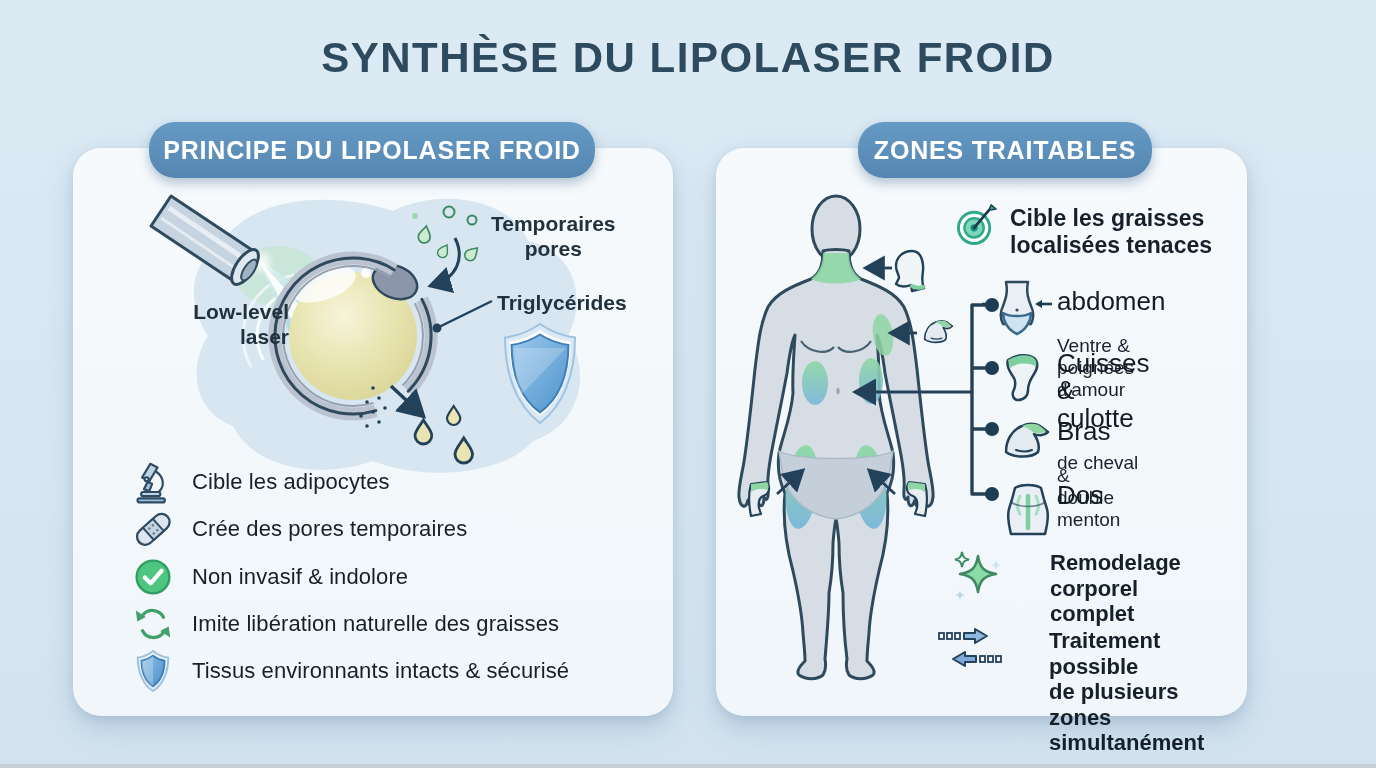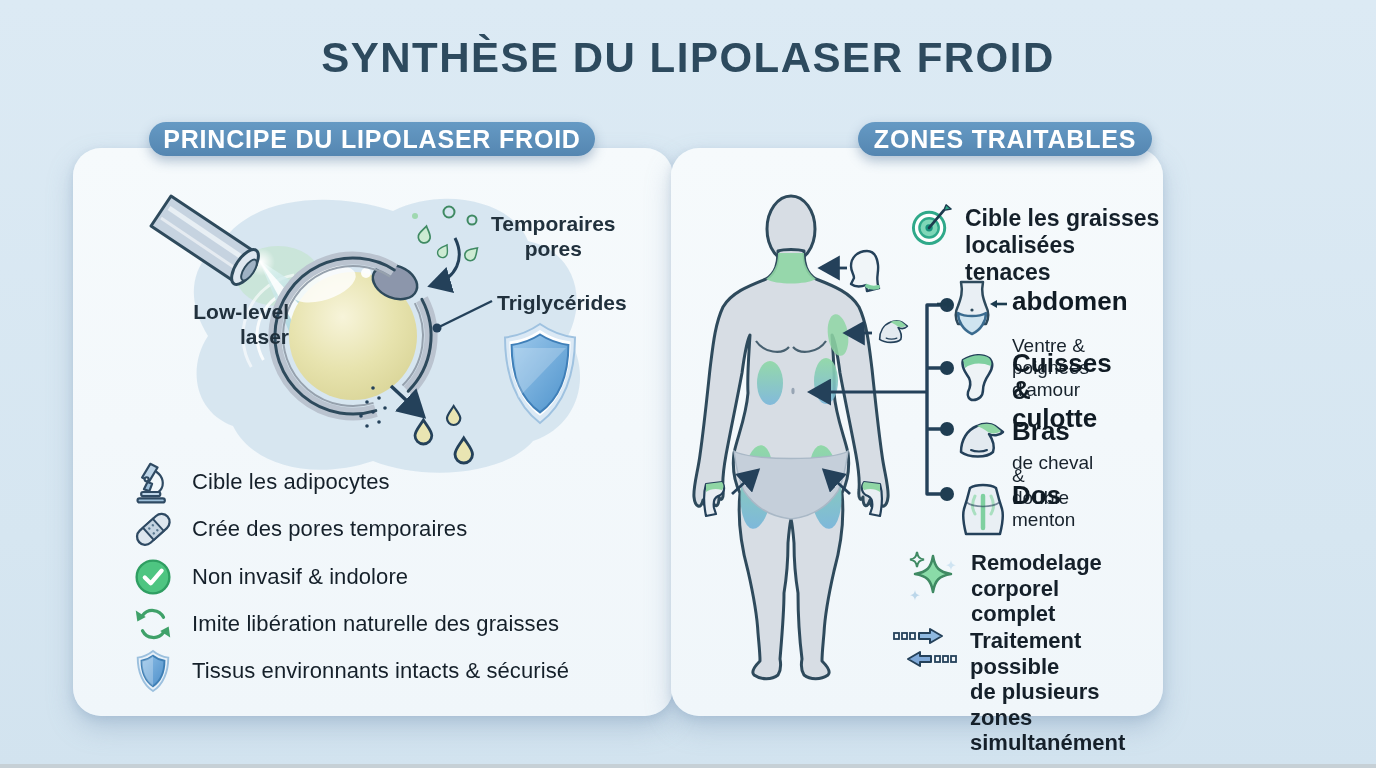--- a/index.html
+++ b/index.html
@@ -15,23 +15,23 @@
     text-align:center; font-size:42px; font-weight:800;
     letter-spacing:1.5px; color:#2d4a5e;
   }
   .panel {
     position:absolute; top:148px; height:568px;
     background:linear-gradient(180deg,#f6fafc 0%,#f0f6fa 100%);
     border-radius:28px;
     box-shadow:0 12px 26px rgba(120,150,180,.35), 0 3px 8px rgba(120,150,180,.22);
   }
   .panel-left  { left:73px;  width:600px; }
-  .panel-right { left:671px; width:492px; }
+  .panel-right { left:716px; width:531px; }
   .pill {
-    position:absolute; top:122px; height:34px;
+    position:absolute; top:122px; height:56px;
     background:linear-gradient(180deg,#659ac4 0%,#5586b1 100%);
     border-radius:26px; display:flex; align-items:center; justify-content:center;
     color:#ffffff; font-size:25px; font-weight:700; letter-spacing:.8px;
     box-shadow:0 5px 12px rgba(90,125,160,.45); z-index:5;
   }
   .pill-left  { left:149px; width:446px; }
   .pill-right { left:858px; width:294px; }
 
   .preline { white-space:pre-line; }
 
@@ -45,24 +45,24 @@
   .bullet-row { position:absolute; left:58px; height:46px; display:flex; align-items:center; gap:17px; }
   .bullet-icon { width:44px; height:46px; flex:0 0 44px; display:flex; align-items:center; justify-content:center; }
   .bullet-text { font-size:22px; font-weight:400; color:#15202a; letter-spacing:.1px; }
 
   
   .intro-row { position:absolute; left:236px; top:55px; display:flex; gap:12px; }
   .intro-text { font-size:23px; font-weight:700; color:#15202a; line-height:1.17; padding-top:2px; }
   .zone-row { position:absolute; }
   .zone-icon { position:absolute; top:0; }
   .zone-text { position:absolute; left:341px; top:0; }
-  .zone-title { font-size:26px; font-weight:700; color:#101b24; line-height:1.05; }
+  .zone-title { font-size:26px; font-weight:400; color:#101b24; line-height:1.05; }
   .zone-sub { font-size:19px; font-weight:500; color:#17222c; margin-top:20px; }
   .extra-row { position:absolute; display:flex; gap:12px; }
-  .extra-text { font-size:22px; font-weight:700; color:#15202a; line-height:1.16; padding-top:2px; }
+  .extra-text { font-size:22px; font-weight:700; color:#15202a; line-height:1.16; padding-top:2px;margin-left:34px; }
 
   .bottom-strip { position:absolute; left:0; bottom:0; width:100%; height:4px; background:#c2c9ce; opacity:.75; }
   svg { display:block; }
   .abs { position:absolute; }
 </style>
 </head>
 <body>
 
 <svg width="0" height="0" aria-hidden="true">
   <defs>

